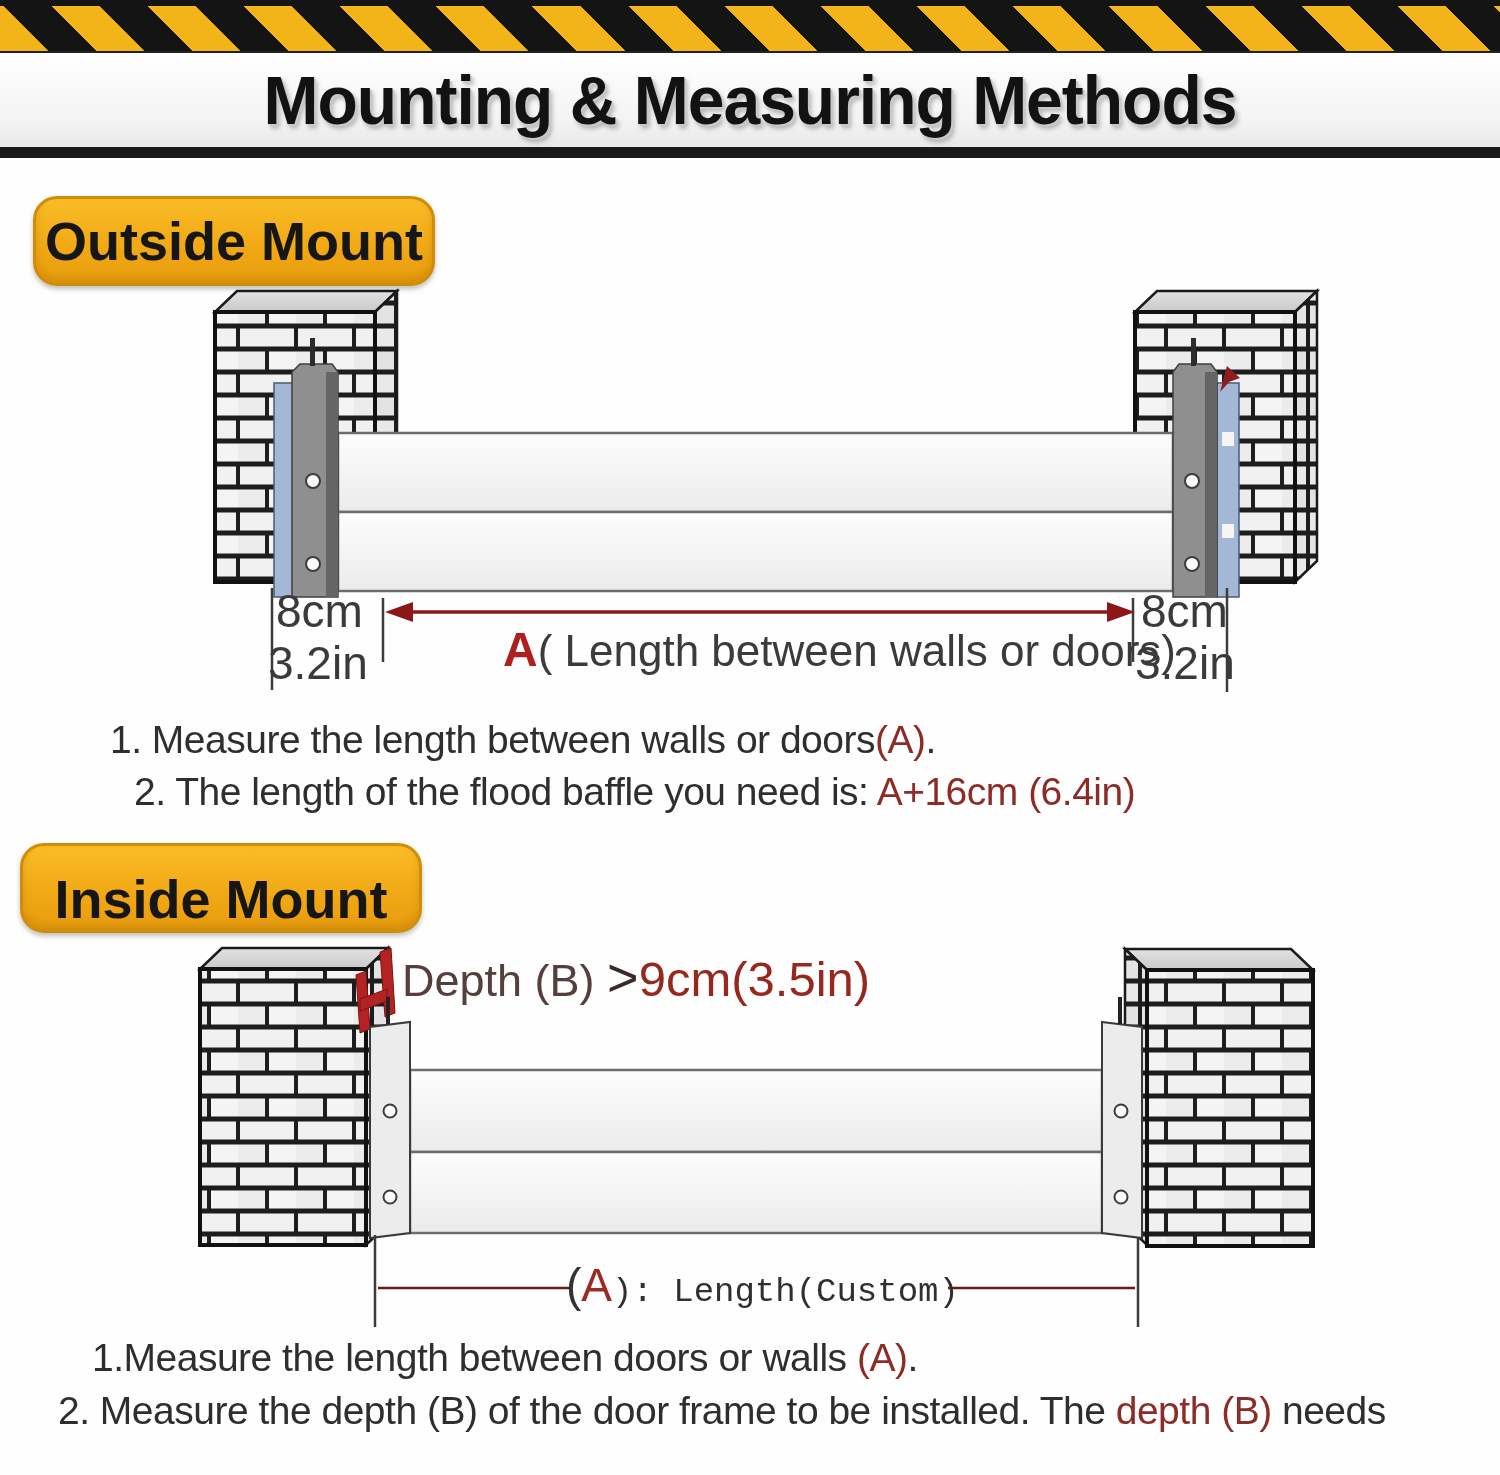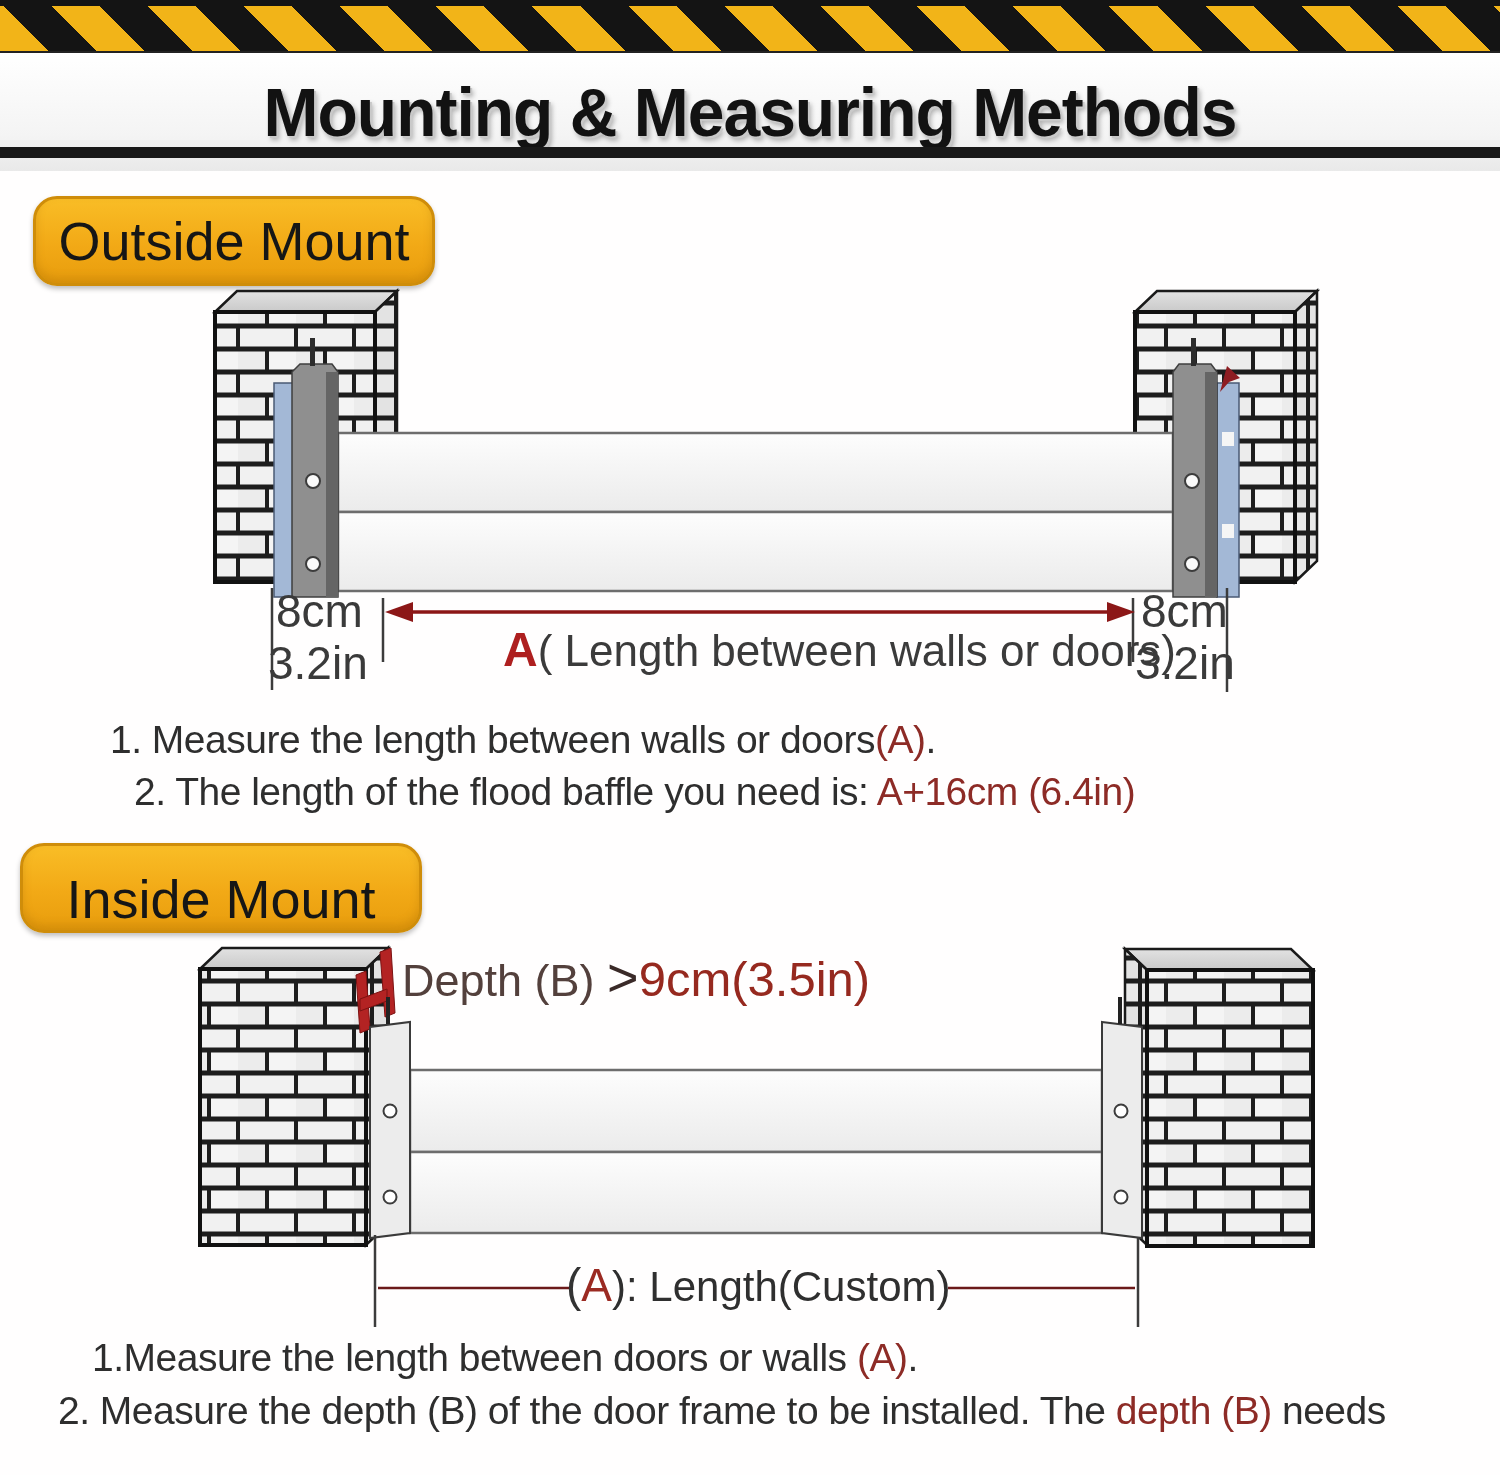--- a/index.html
+++ b/index.html
@@ -4,51 +4,51 @@
 <style>
   * { margin:0; padding:0; box-sizing:border-box; }
   body { background:#fff; font-family:"Liberation Sans", sans-serif; }
   .page { position:relative; width:1500px; height:1475px; background:#fffefe; overflow:hidden; }
 
   
   .hdr-topbar { position:absolute; left:0; top:0; width:1500px; height:6px; background:#141414; }
   .hdr-tape { position:absolute; left:0; top:6px; width:1500px; height:47px;
     background:repeating-linear-gradient(45deg,#f2b418 0 34px,#141414 34px 68px);
     border-bottom:2px solid #222; }
-  .hdr-banner { position:absolute; left:0; top:53px; width:1500px; height:118px;
+  .hdr-banner { position:absolute; left:0; top:53px; width:1500px; height:94px;
     background:linear-gradient(180deg,#ffffff 0%,#f4f4f4 70%,#e9e9e9 100%);
     display:flex; align-items:center; justify-content:center; }
   .hdr-title { font-size:66px; font-weight:700; color:#121212; letter-spacing:-1px;
     text-shadow:2px 2px 0 #c9c9c9, 3px 4px 5px rgba(0,0,0,.3); transform:scaleY(1.04); }
   .hdr-botbar { position:absolute; left:0; top:147px; width:1500px; height:11px; background:#191919; }
 
   
   .sec-label { position:absolute; width:402px; height:90px; border-radius:24px;
     background:linear-gradient(180deg,#f9bd26 0%,#f2a916 55%,#e89d0d 100%);
     border:3px solid #cf8d0a; box-shadow:0 3px 5px rgba(0,0,0,.25), inset 0 -5px 8px rgba(150,95,0,.25);
-    display:flex; align-items:center; justify-content:center; }
+    display:flex; align-items:center; justify-content:center;font-weight:bold; }
   .sec-label span { font-size:54px; color:#161616; }
   #outside-label { left:33px; top:196px; }
   #inside-label  { left:20px; top:843px;align-items:flex-end; }
 
   .diagram { position:absolute; }
 
   
   .txt { position:absolute; white-space:nowrap; color:#2f2f2f; }
   .dim-num { font-size:46px; color:#3a3a3a; }
   .dim-a { font-size:48px; font-weight:700; color:#ae1f1f; }
   .dim-rest { font-size:44px; color:#3b3b3b; }
   .step { font-size:39px; letter-spacing:-0.5px; color:#2e2e2e; }
   .hl { color:#8d2b26; }
   .depth-pre { font-size:45px; color:#53403c; }
   .depth-gt  { font-size:54px; color:#3a2a28; }
   .depth-val { font-size:49px; color:#96291f; }
   .spanlab-paren { font-size:46px; color:#333; }
   .spanlab-a { font-size:46px; color:#9b2a22; }
-  .spanlab-rest { font-size:42px; color:#2f2f2f; }
+  .spanlab-rest { font-size:34px; color:#2f2f2f;font-family:Liberation Mono, monospace; }
 </style>
 </head>
 <body>
 
 <div class="page">
 
   <div class="hdr-topbar"></div>
   <div class="hdr-tape"></div>
   <div class="hdr-banner">
     <div class="hdr-title">Mounting &amp; Measuring Methods</div>

